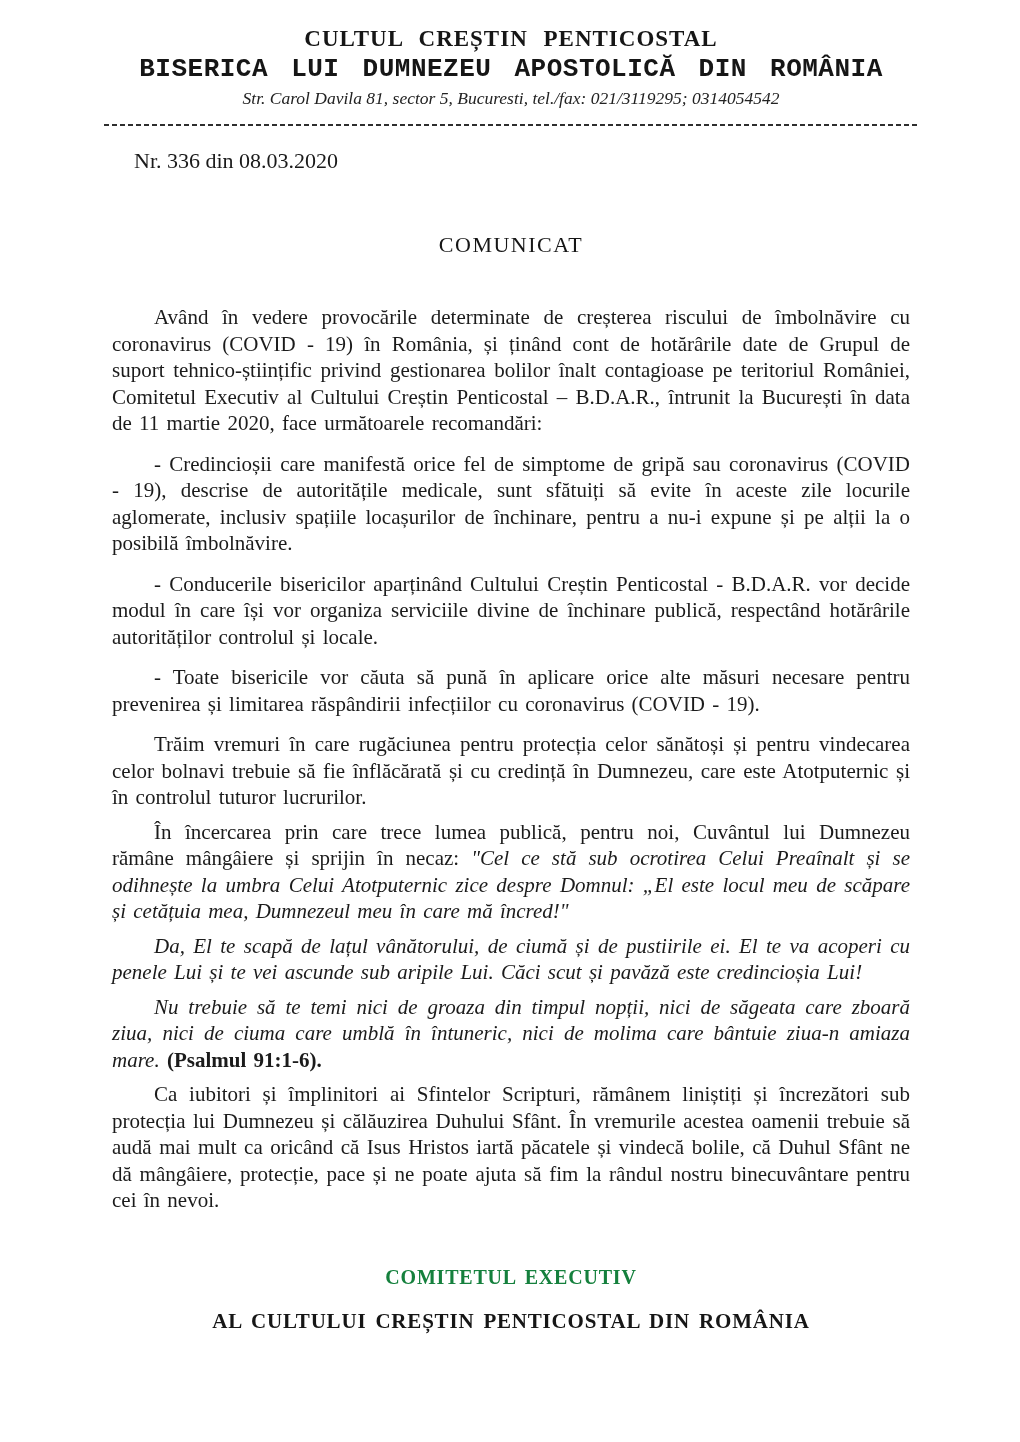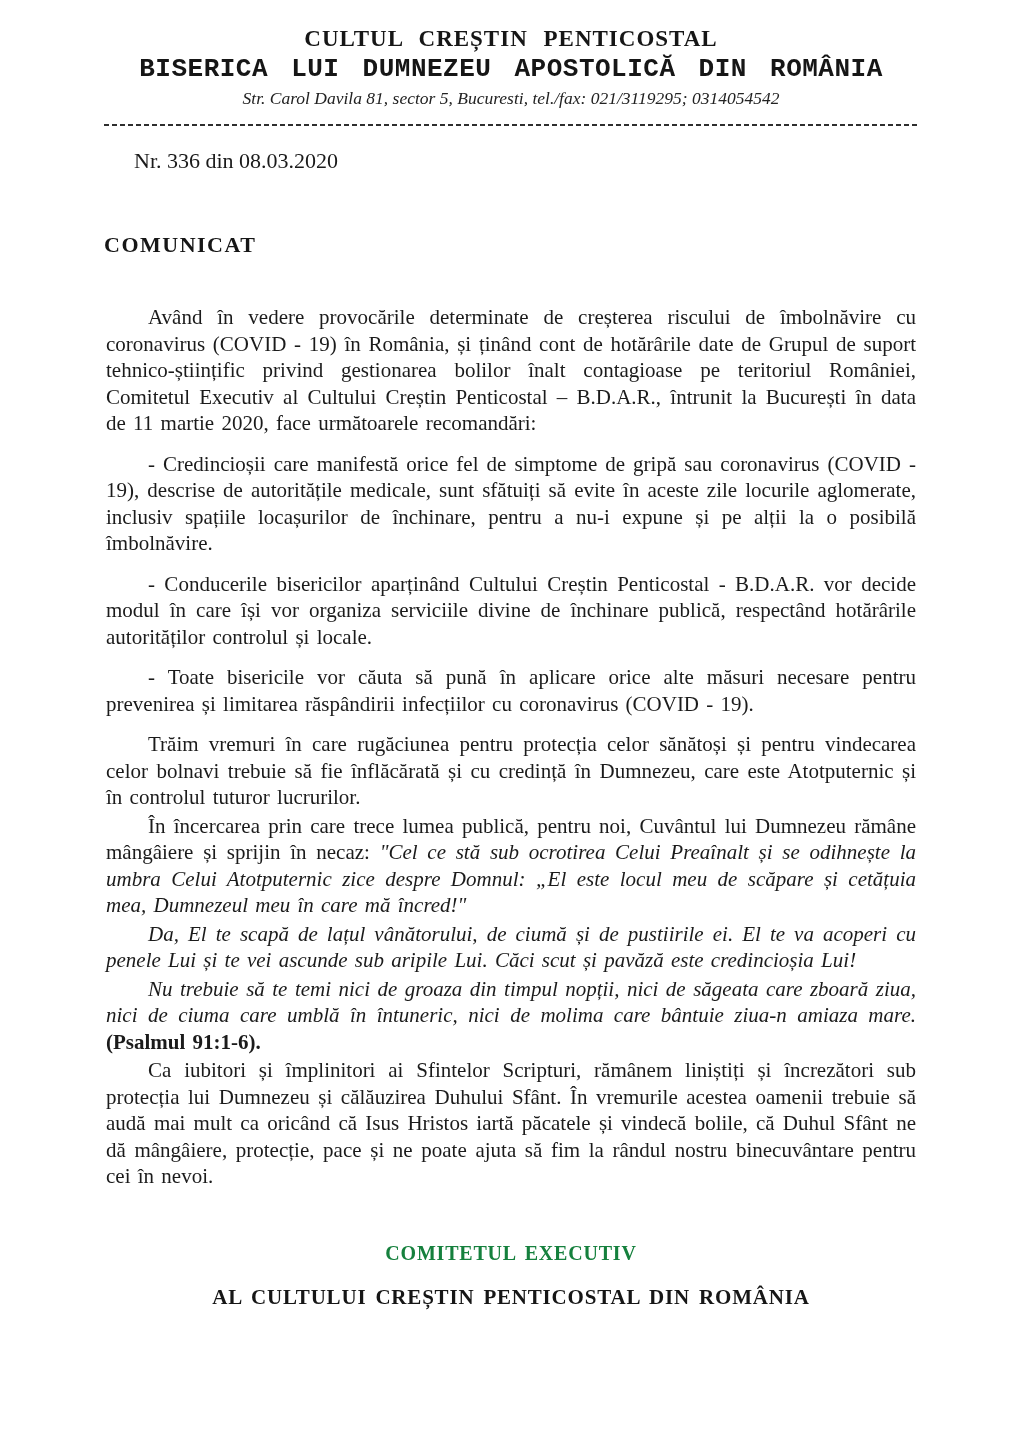--- a/index.html
+++ b/index.html
@@ -47,34 +47,34 @@
     background-size: 100% 2px;
     background-repeat: no-repeat;
     background-position: 0 1px;
   }
   .ref-number {
     font-size: 22px;
     margin: 22px 0 0 30px;
     color: #1a1a1a;
   }
   .doc-title {
-    text-align: left;
+    text-align: center;
     font-size: 22px;
-    font-weight: bold;
+    font-weight: normal;
     letter-spacing: 1.5px;
     margin: 58px 0 16px 0;
     color: #161616;
   }
   .doc-body {
     margin-top: 46px;
     font-size: 21px;
     line-height: 26.5px;
   }
   .para {
-    margin: 2px;
+    margin: 8px;
     text-indent: 42px;
     text-align: justify;
     word-spacing: 2px;
   }
   .para.gap { margin-bottom: 14px; }
   .para span.normal { font-style: normal; }
   .para span.italic { font-style: italic; }
   .para span.bold { font-weight: bold; }
   .closing { text-align: center; }
   .closing-line1 {

